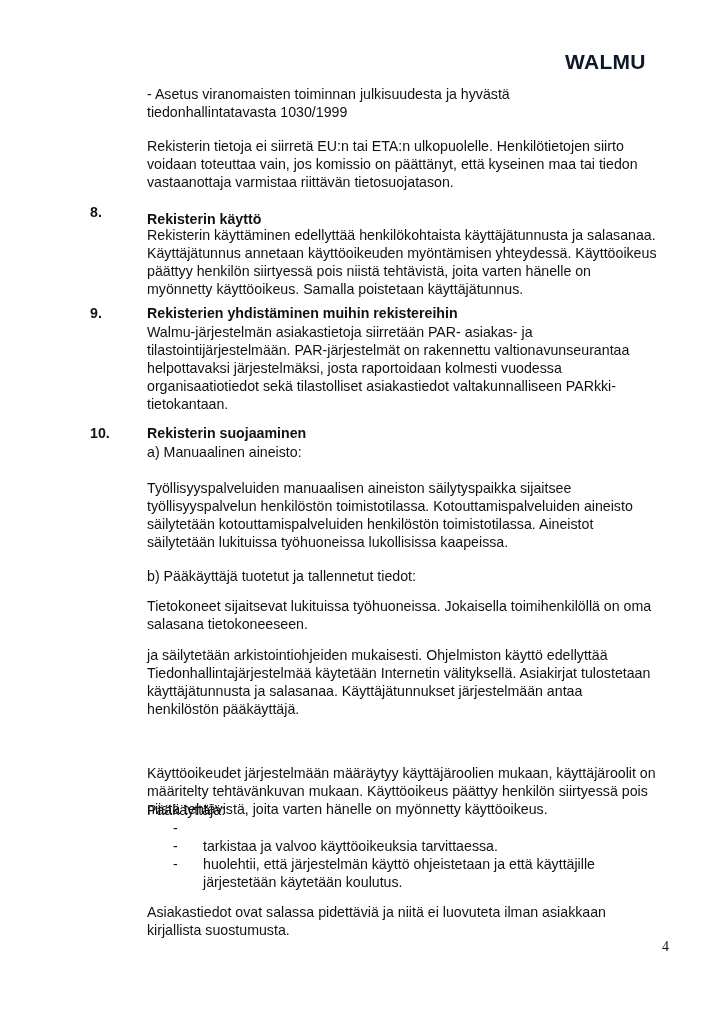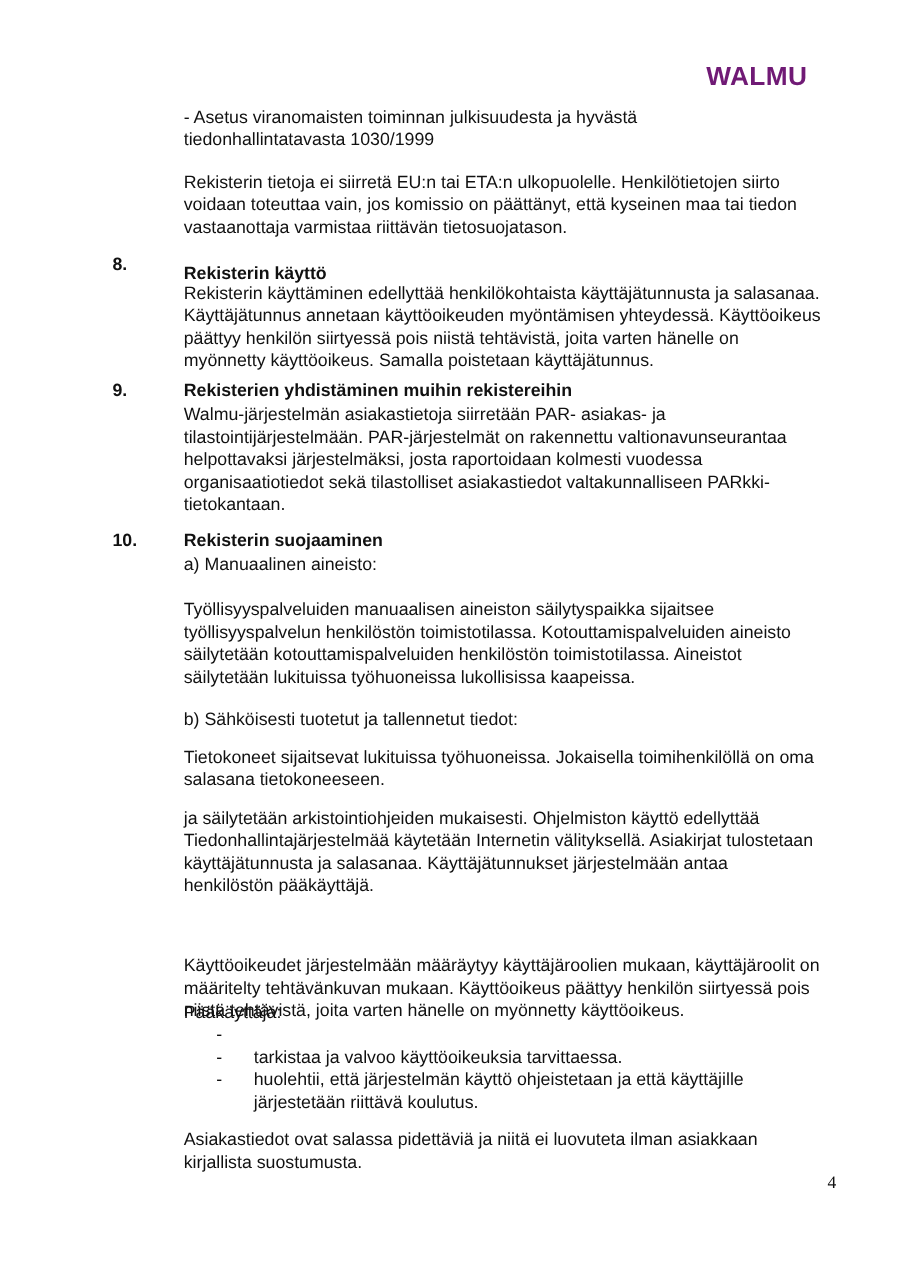--- a/index.html
+++ b/index.html
@@ -23,21 +23,21 @@
   .bullet-dash { position: absolute; left: 26px; }
   .bullet-text { position: absolute; left: 56px; white-space: nowrap; }
   .pagenum {
     position: absolute; left: 662px; top: 939px;
     font-family: "Liberation Serif", serif; font-size: 14px;
   }
 </style>
 </head>
 <body>
 
-<div class="logo" style="color: #701a75;">WALMU</div>
+<div class="logo" style="color: #0f172a;">WALMU</div>
 
 <div class="page">
 
   <div class="block" style="top:85px;">
     <div class="line">-  Asetus viranomaisten toiminnan julkisuudesta ja hyvästä</div>
     <div class="line">tiedonhallintatavasta 1030/1999</div>
   </div>
 
   <div class="block" style="top:137px;">
     <div class="line">Rekisterin tietoja ei siirretä EU:n tai ETA:n ulkopuolelle. Henkilötietojen siirto</div>
@@ -69,21 +69,21 @@
   <div class="block" style="top:443px;">
     <div class="line">a) Manuaalinen aineisto:</div>
   </div>
   <div class="block" style="top:479px;">
     <div class="line">Työllisyyspalveluiden manuaalisen aineiston säilytyspaikka sijaitsee</div>
     <div class="line">työllisyyspalvelun henkilöstön toimistotilassa. Kotouttamispalveluiden aineisto</div>
     <div class="line">säilytetään kotouttamispalveluiden henkilöstön toimistotilassa. Aineistot</div>
     <div class="line">säilytetään lukituissa työhuoneissa lukollisissa kaapeissa.</div>
   </div>
   <div class="block" style="top:567px;">
-    <div class="line">b) Sähköisesti tuotetut ja tallennetut tiedot:</div>
+    <div class="line">b) Pääkäyttäjä tuotetut ja tallennetut tiedot:</div>
   </div>
   <div class="block" style="top:597px;">
     <div class="line">Tietokoneet sijaitsevat lukituissa työhuoneissa. Jokaisella toimihenkilöllä on oma</div>
     <div class="line">salasana tietokoneeseen.</div>
   </div>
   <div class="block" style="top:646px;">
     <div class="line">ja säilytetään arkistointiohjeiden mukaisesti. Ohjelmiston käyttö edellyttää</div>
     <div class="line">Tiedonhallintajärjestelmää käytetään Internetin välityksellä. Asiakirjat tulostetaan</div>
     <div class="line">käyttäjätunnusta ja salasanaa. Käyttäjätunnukset järjestelmään antaa</div>
     <div class="line">henkilöstön pääkäyttäjä.</div>
@@ -101,21 +101,21 @@
     </div>
     <div class="bullet-row">
       <span class="bullet-dash">-</span>
       <span class="bullet-text">tarkistaa ja valvoo käyttöoikeuksia tarvittaessa.</span>
     </div>
     <div class="bullet-row">
       <span class="bullet-dash">-</span>
       <span class="bullet-text">huolehtii, että järjestelmän käyttö ohjeistetaan ja että käyttäjille</span>
     </div>
     <div class="bullet-row">
-      <span class="bullet-text">järjestetään riittävä koulutus.</span>
+      <span class="bullet-text">järjestetään käytetään koulutus.</span>
     </div>
   </div>
 
   <div class="block" style="top:903px;">
     <div class="line">Asiakastiedot ovat salassa pidettäviä ja niitä ei luovuteta ilman asiakkaan</div>
     <div class="line">kirjallista suostumusta.</div>
   </div>
 
 </div>
 

